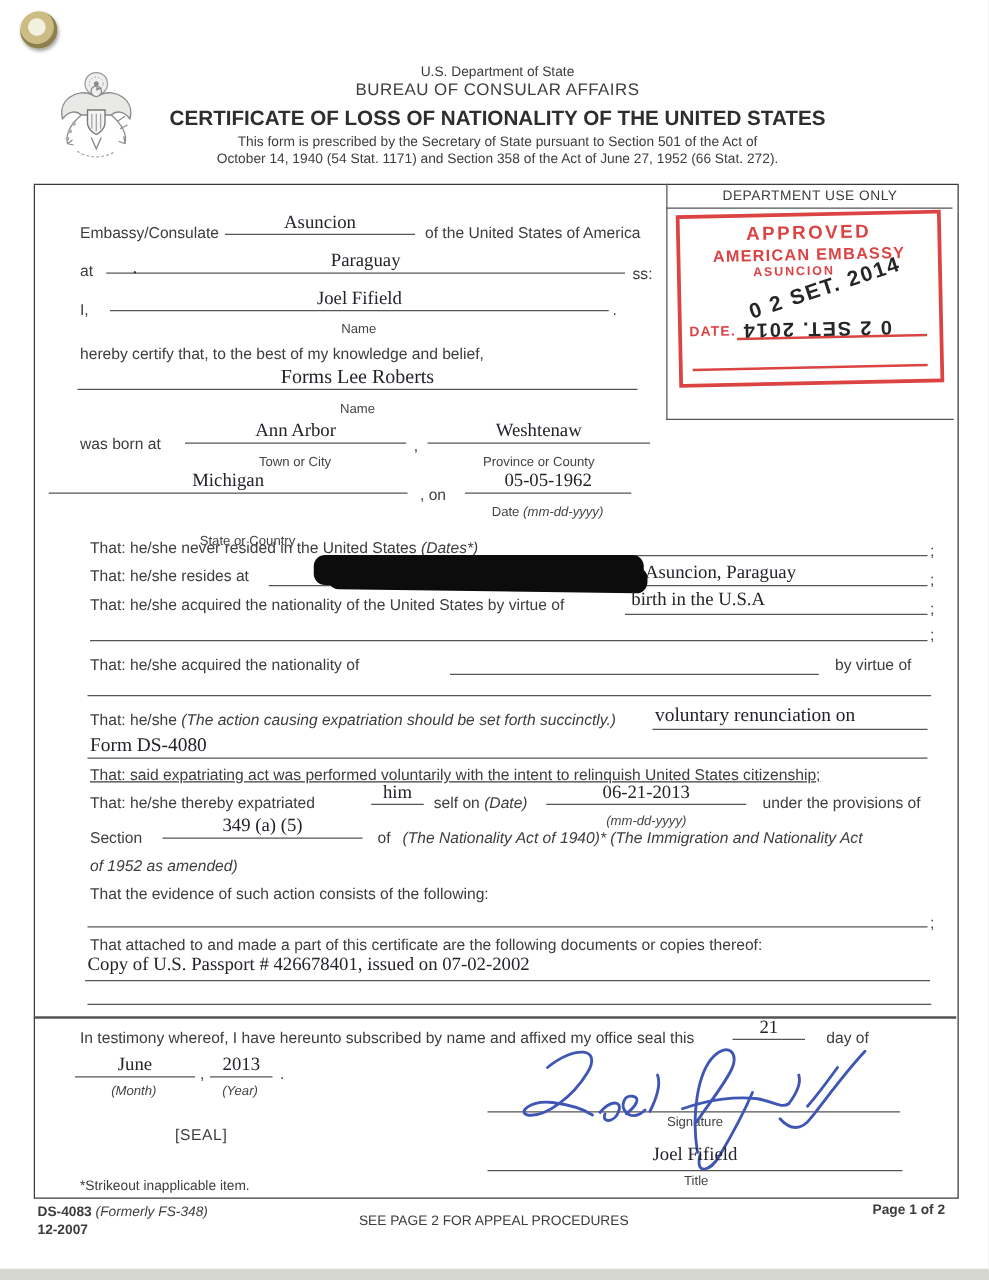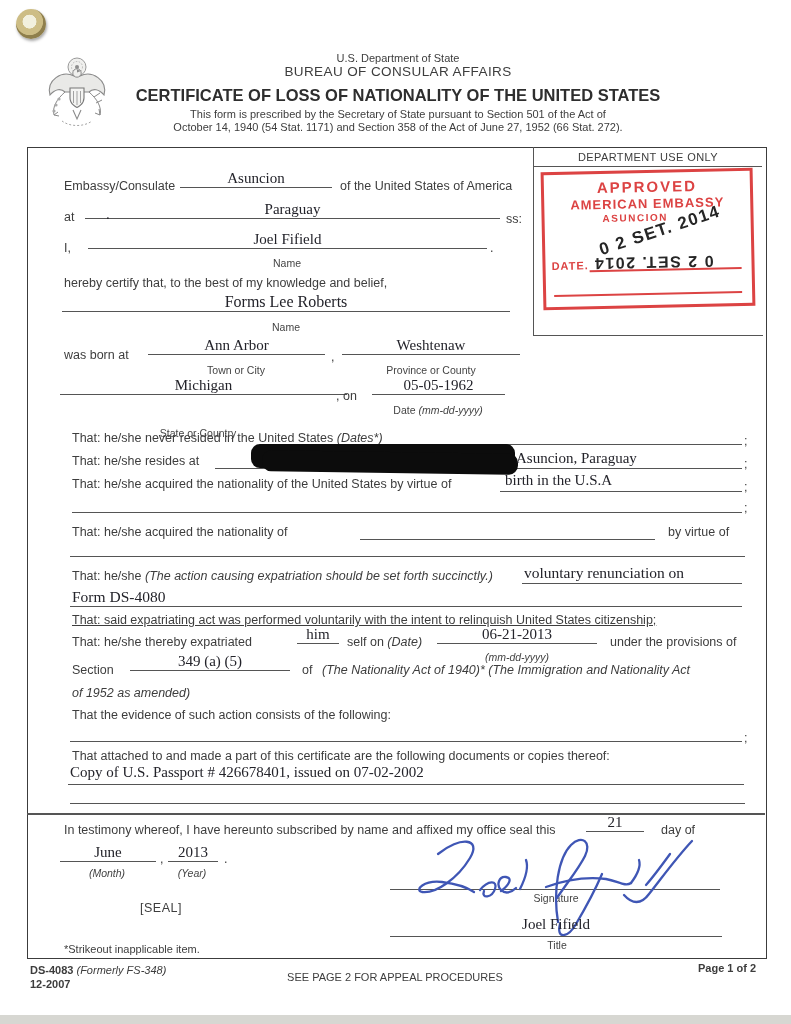--- a/index.html
+++ b/index.html
@@ -96,21 +96,21 @@
   <div class="fill serif" style="left:62px;top:293px;width:448px;font-size:16px;">Forms Lee Roberts</div>
   <div class="abs cap ctr" style="left:286px;top:321px;">Name</div>
 
   <div class="abs lbl" style="left:64px;top:348px;">was born at</div>
   <div class="fill serif" style="left:148px;top:337px;width:177px;">Ann Arbor</div>
   <div class="abs lbl" style="left:331px;top:350px;">,</div>
   <div class="fill serif" style="left:342px;top:337px;width:178px;">Weshtenaw</div>
   <div class="abs cap ctr" style="left:236px;top:364px;">Town or City</div>
   <div class="abs cap ctr" style="left:431px;top:364px;">Province or County</div>
 
-  <div class="fill serif" style="left:60px;top:377px;width:287px;">Michigan</div>
+  <div class="fill serif" style="left:39px;top:377px;width:287px;">Michigan</div>
   <div class="abs lbl" style="left:336px;top:389px;">, on</div>
   <div class="fill serif" style="left:372px;top:377px;width:133px;">05-05-1962</div>
   <div class="abs cap ctr" style="left:198px;top:404px;margin-top:23px;">State or Country</div>
   <div class="abs cap ctr" style="left:438px;top:404px;"><span>Date</span> <span class="it">(mm-dd-yyyy)</span></div>
 
   <div class="abs lbl" style="left:72px;top:431px;"><span>That:  he/she never resided in the United States </span><span class="it">(Dates*)</span></div>
   <div class="line" style="left:322px;top:444px;width:420px;"></div>
   <div class="abs lbl" style="left:744px;top:434px;">;</div>
 
   <div class="abs lbl" style="left:72px;top:454px;">That:  he/she resides at</div>

